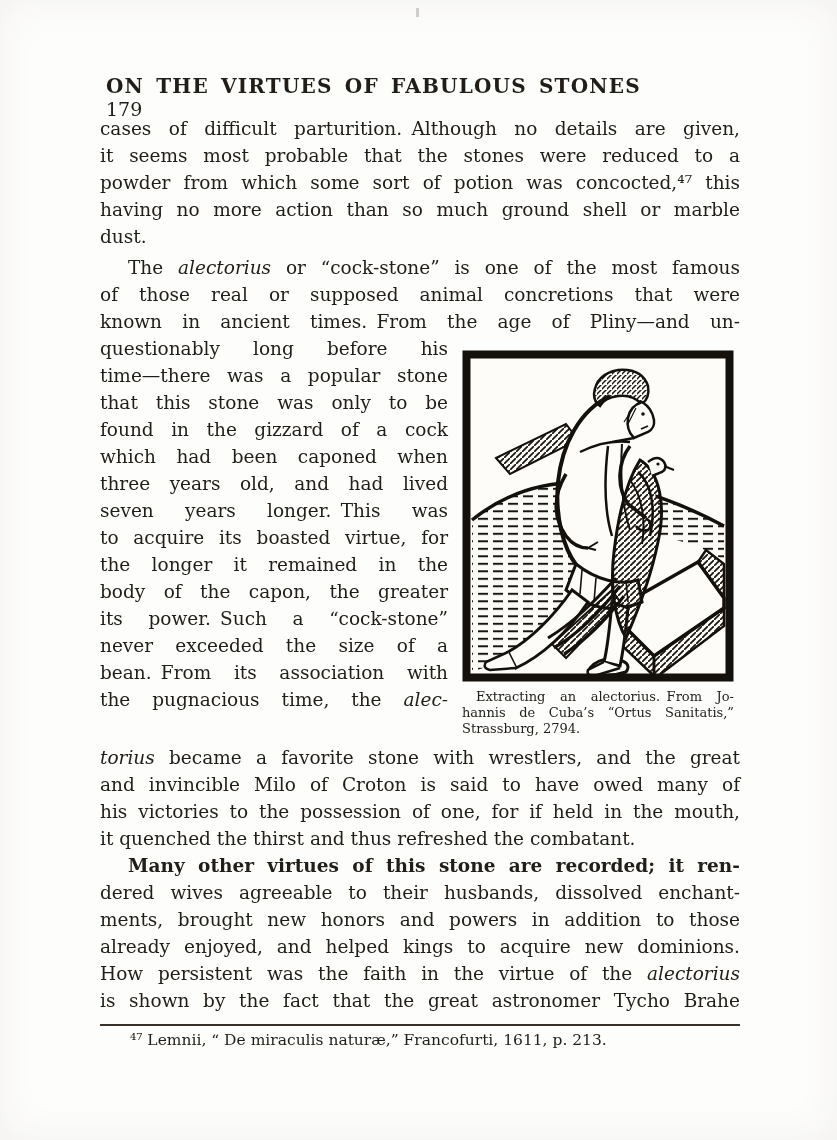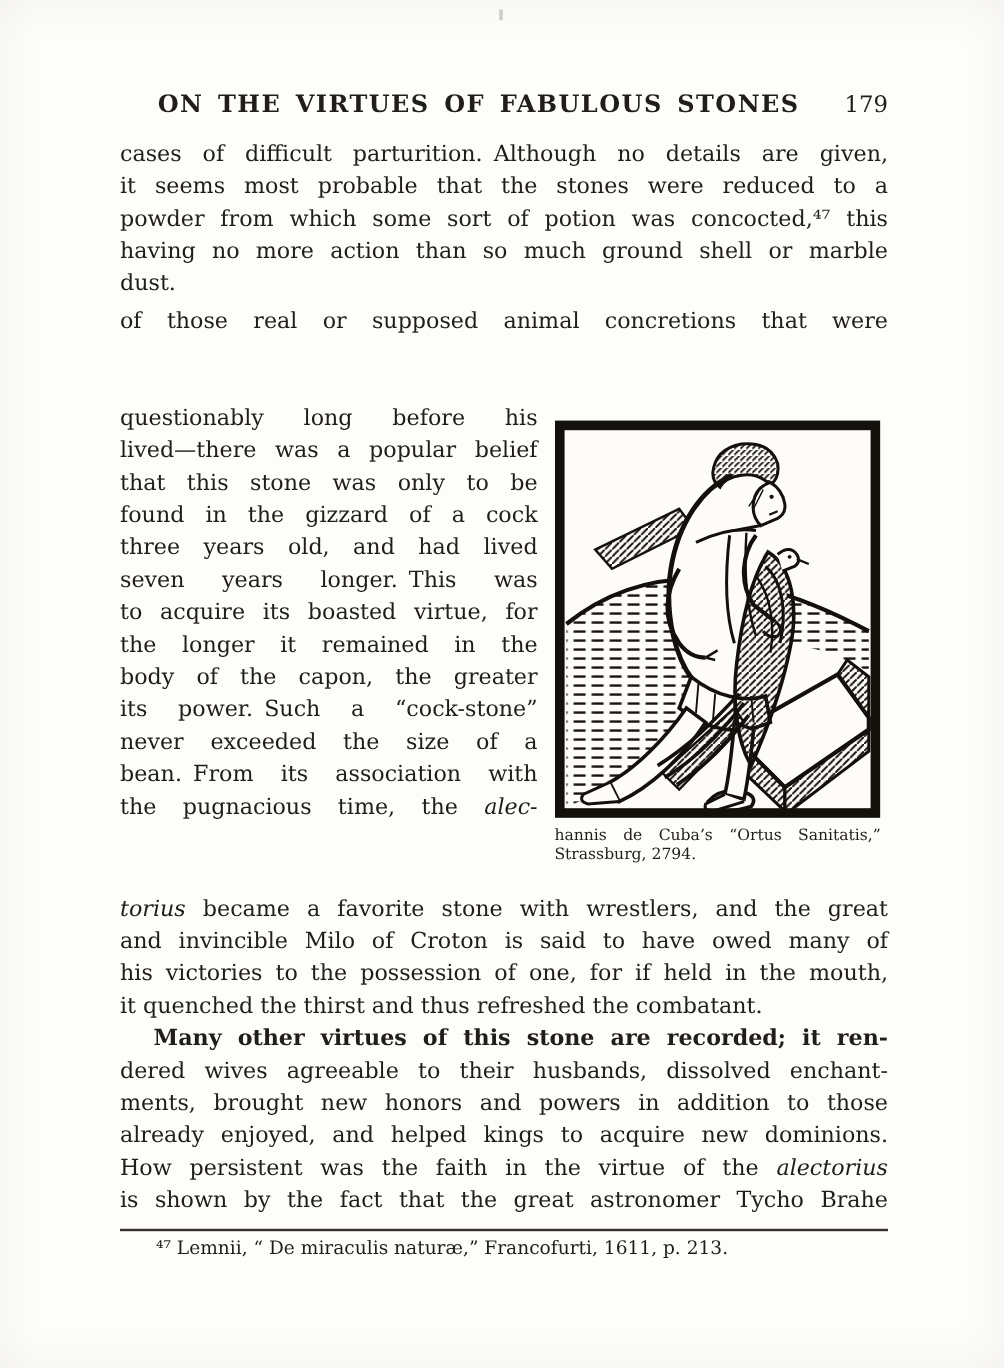--- a/index.html
+++ b/index.html
@@ -3,21 +3,21 @@
 <meta charset="utf-8">
 <style>
   html,body { margin:0; padding:0; background:#e8e6e2; }
   .page {
     position:relative; width:837px; height:1140px;
     background:#fdfdfb; overflow:hidden;
     font-family:"DejaVu Serif","Liberation Serif",serif;
     color:#211d18;
     box-shadow: inset 0 0 40px rgba(60,55,45,0.06);
   }
-  .abs { position:absolute; }
+  .abs { position:absolute;flex-direction:column; }
   .col { left:100px; width:640px; }
 
   .header-row { top:74px; height:28px; display:flex; align-items:baseline; }
   .running-title {
     flex:1; text-align:center; font-weight:bold; font-size:20px;
     letter-spacing:1.2px; word-spacing:4px; white-space:nowrap;
   }
   .page-num { font-weight:normal; font-size:19px; margin-left:6px; }
 
   .tblock { font-size:18.5px; }
@@ -57,28 +57,31 @@
 
   <div id="blk-p1" class="abs col tblock">
       <div class="line j"><span>cases of difficult parturition. Although no details are given,</span></div>
       <div class="line j"><span>it seems most probable that the stones were reduced to a</span></div>
       <div class="line j"><span>powder from which some sort of potion was concocted,⁴⁷ this</span></div>
       <div class="line j"><span>having no more action than so much ground shell or marble</span></div>
       <div class="line"><span>dust.</span></div>
     </div>
 
   <div id="blk-p2a" class="abs col tblock">
+      <div class="line j" style="padding-left: 28px;"><span>The </span><span class="it">alectorius</span><span> or “cock-stone” is one of the most famous</span></div>
       <div class="line j"><span>of those real or supposed animal concretions that were</span></div>
+      <div class="line j"><span>known in ancient times. From the age of Pliny—and un-</span></div>
     </div>
 
   <div id="blk-wrap" class="abs tblock">
       <div class="line j"><span>questionably long before his</span></div>
-      <div class="line j"><span>lived—there was a popular belief</span></div>
+      <div class="line j"><span>time—there was a popular stone</span></div>
       <div class="line j"><span>that this stone was only to be</span></div>
       <div class="line j"><span>found in the gizzard of a cock</span></div>
+      <div class="line j"><span>which had been caponed when</span></div>
       <div class="line j"><span>three years old, and had lived</span></div>
       <div class="line j"><span>seven years longer. This was</span></div>
       <div class="line j"><span>to acquire its boasted virtue, for</span></div>
       <div class="line j"><span>the longer it remained in the</span></div>
       <div class="line j"><span>body of the capon, the greater</span></div>
       <div class="line j"><span>its power. Such a “cock-stone”</span></div>
       <div class="line j"><span>never exceeded the size of a</span></div>
       <div class="line j"><span>bean. From its association with</span></div>
       <div class="line j"><span>the pugnacious time, the </span><span class="it">alec-</span></div>
     </div>
@@ -146,20 +149,21 @@
       <path d="M202 116 l10 4" stroke="#14110d" stroke-width="2"></path>
 
       <polygon points="150,240 90,294 104,308 158,252" fill="url(#hatchD)" stroke="#14110d" stroke-width="2"></polygon>
       <path d="M158 236 C138 262 116 284 92 298" stroke="#14110d" stroke-width="3" fill="none"></path>
       <path d="M162 246 C144 270 124 290 102 304" stroke="#14110d" stroke-width="3" fill="none"></path>
       <path d="M154 228 C132 252 112 272 86 288" stroke="#14110d" stroke-width="3" fill="none"></path>
 
       <rect x="4.5" y="4.5" width="263" height="323" fill="none" stroke="#14110d" stroke-width="8"></rect>
     </svg>
     <figcaption class="fig-caption tblock">
+        <div class="line j" style="padding-left: 14px;"><span>Extracting an alectorius. From Jo-</span></div>
         <div class="line j"><span>hannis de Cuba’s “Ortus Sanitatis,”</span></div>
         <div class="line"><span>Strassburg, 2794.</span></div>
       </figcaption>
   </figure>
 
   <div id="blk-p2b" class="abs col tblock">
       <div class="line j"><span class="it">torius</span><span> became a favorite stone with wrestlers, and the great</span></div>
       <div class="line j"><span>and invincible Milo of Croton is said to have owed many of</span></div>
       <div class="line j"><span>his victories to the possession of one, for if held in the mouth,</span></div>
       <div class="line"><span>it quenched the thirst and thus refreshed the combatant.</span></div>

